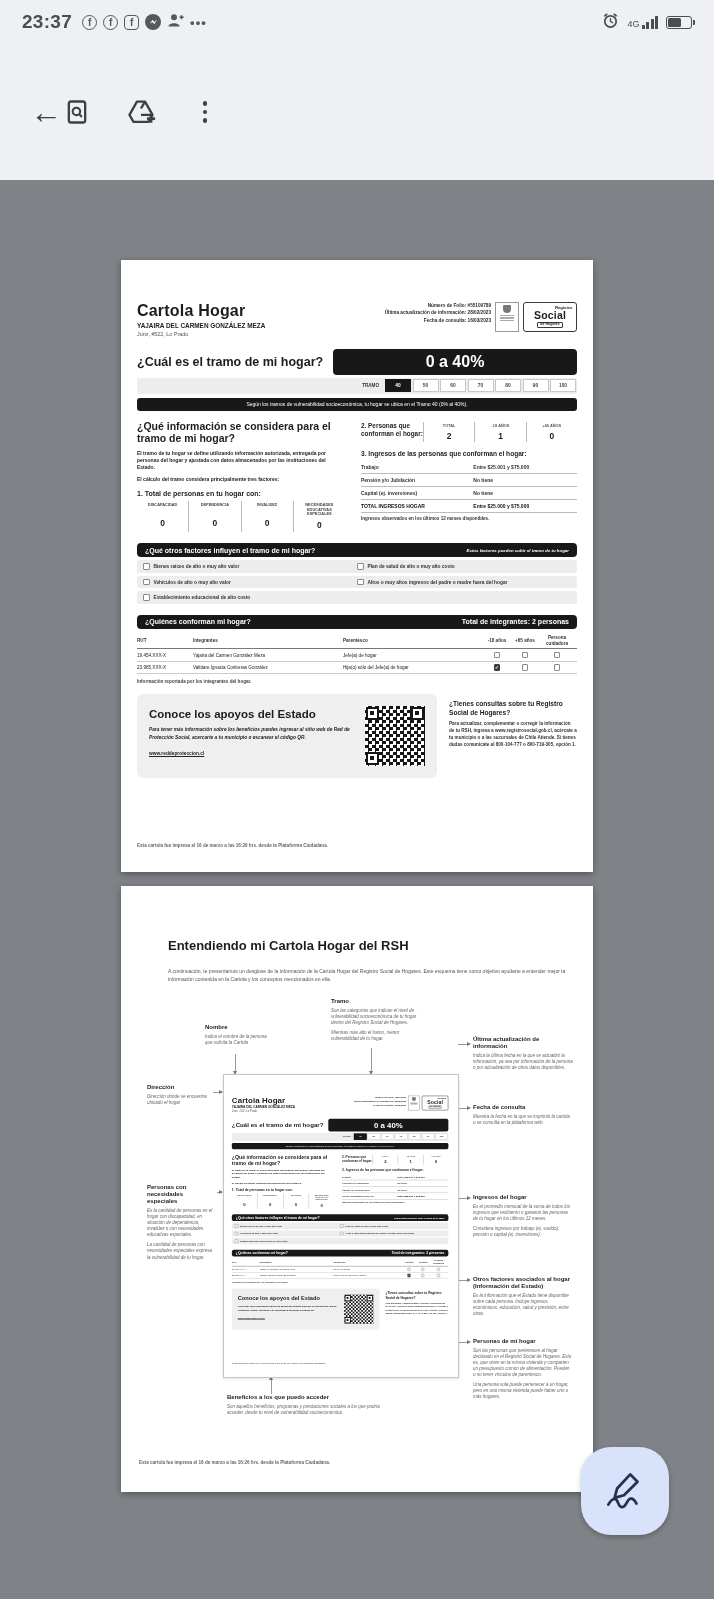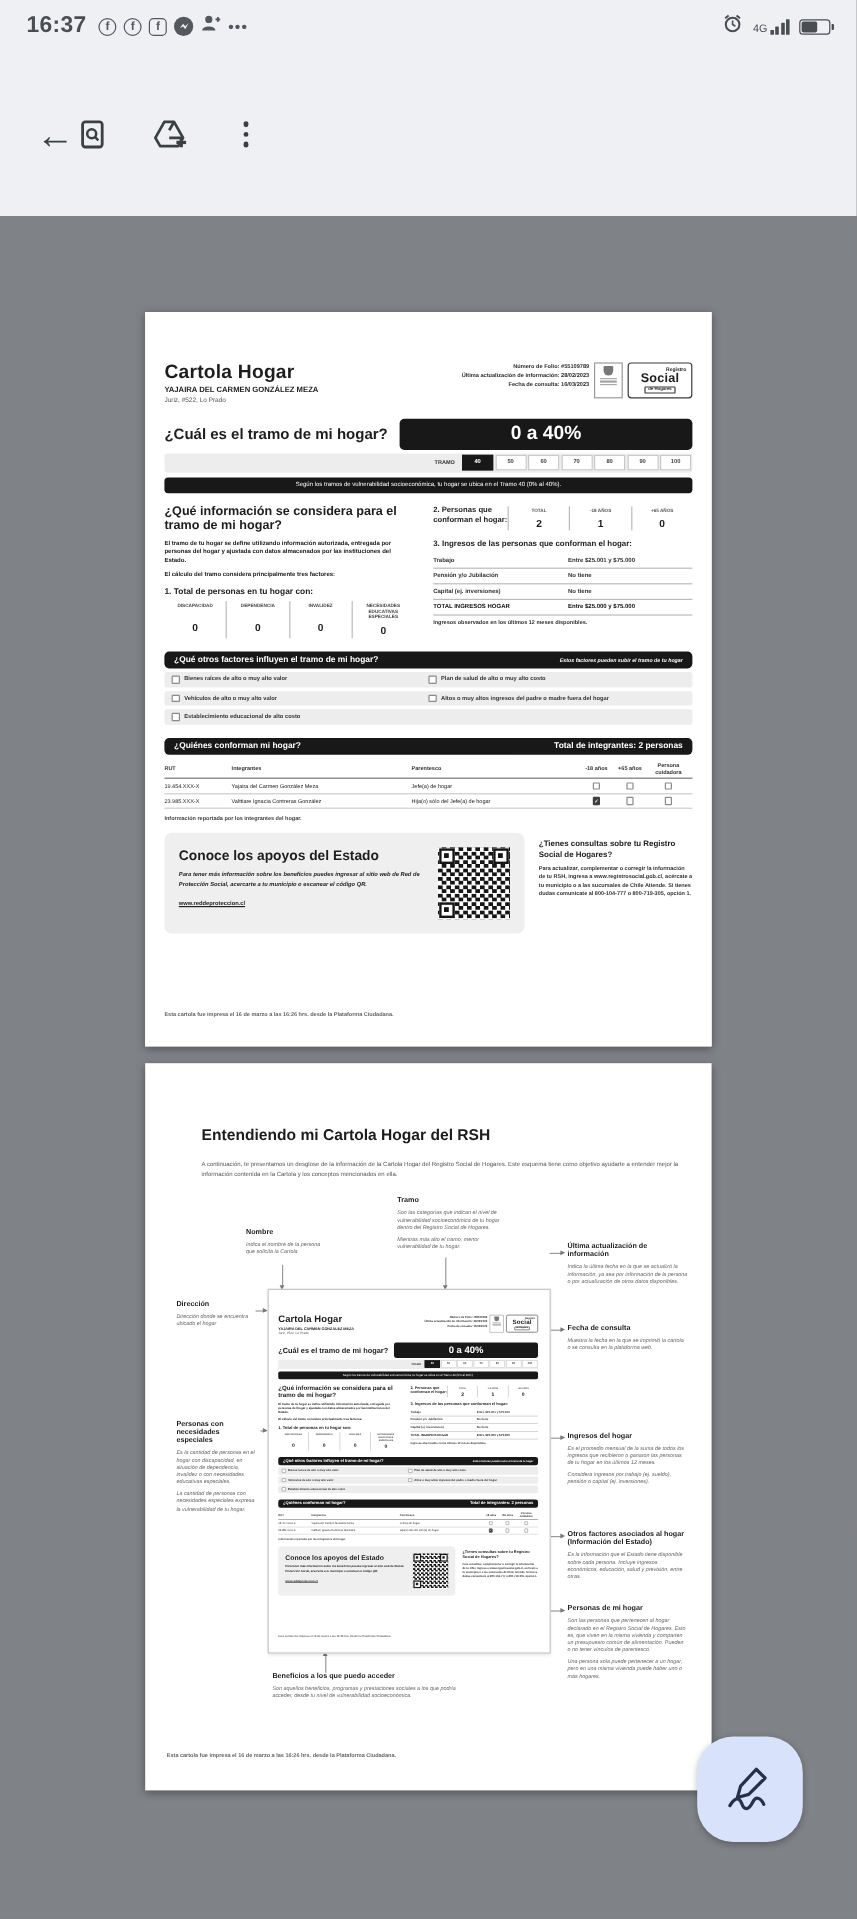--- a/index.html
+++ b/index.html
@@ -148,21 +148,21 @@
 
   
   .fab{position:absolute;left:581px;top:1447px;width:88px;height:88px;border-radius:30px;background:#d8e2fb;
        display:flex;align-items:center;justify-content:center;box-shadow:0 2px 5px rgba(0,0,0,.25);cursor:pointer;}
 </style>
 </head>
 <body>
 
 <div class="top-chrome">
   <div class="status-bar">
-    <span class="sb-time">16:37</span>
+    <span class="sb-time">23:37</span>
     <span class="sb-icons">
       <span class="circ">f</span>
       <span class="circ">f</span>
       <span class="circ sq">f</span>
       <span class="fillcirc">
         <svg width="9" height="9" viewBox="0 0 10 10">
             <path d="M1 6 L4 2 L6 4.4 L9 1.6 L6 7 L4 4.6 Z" fill="#eef0f4"></path>
           </svg>
       </span>
       <span>

